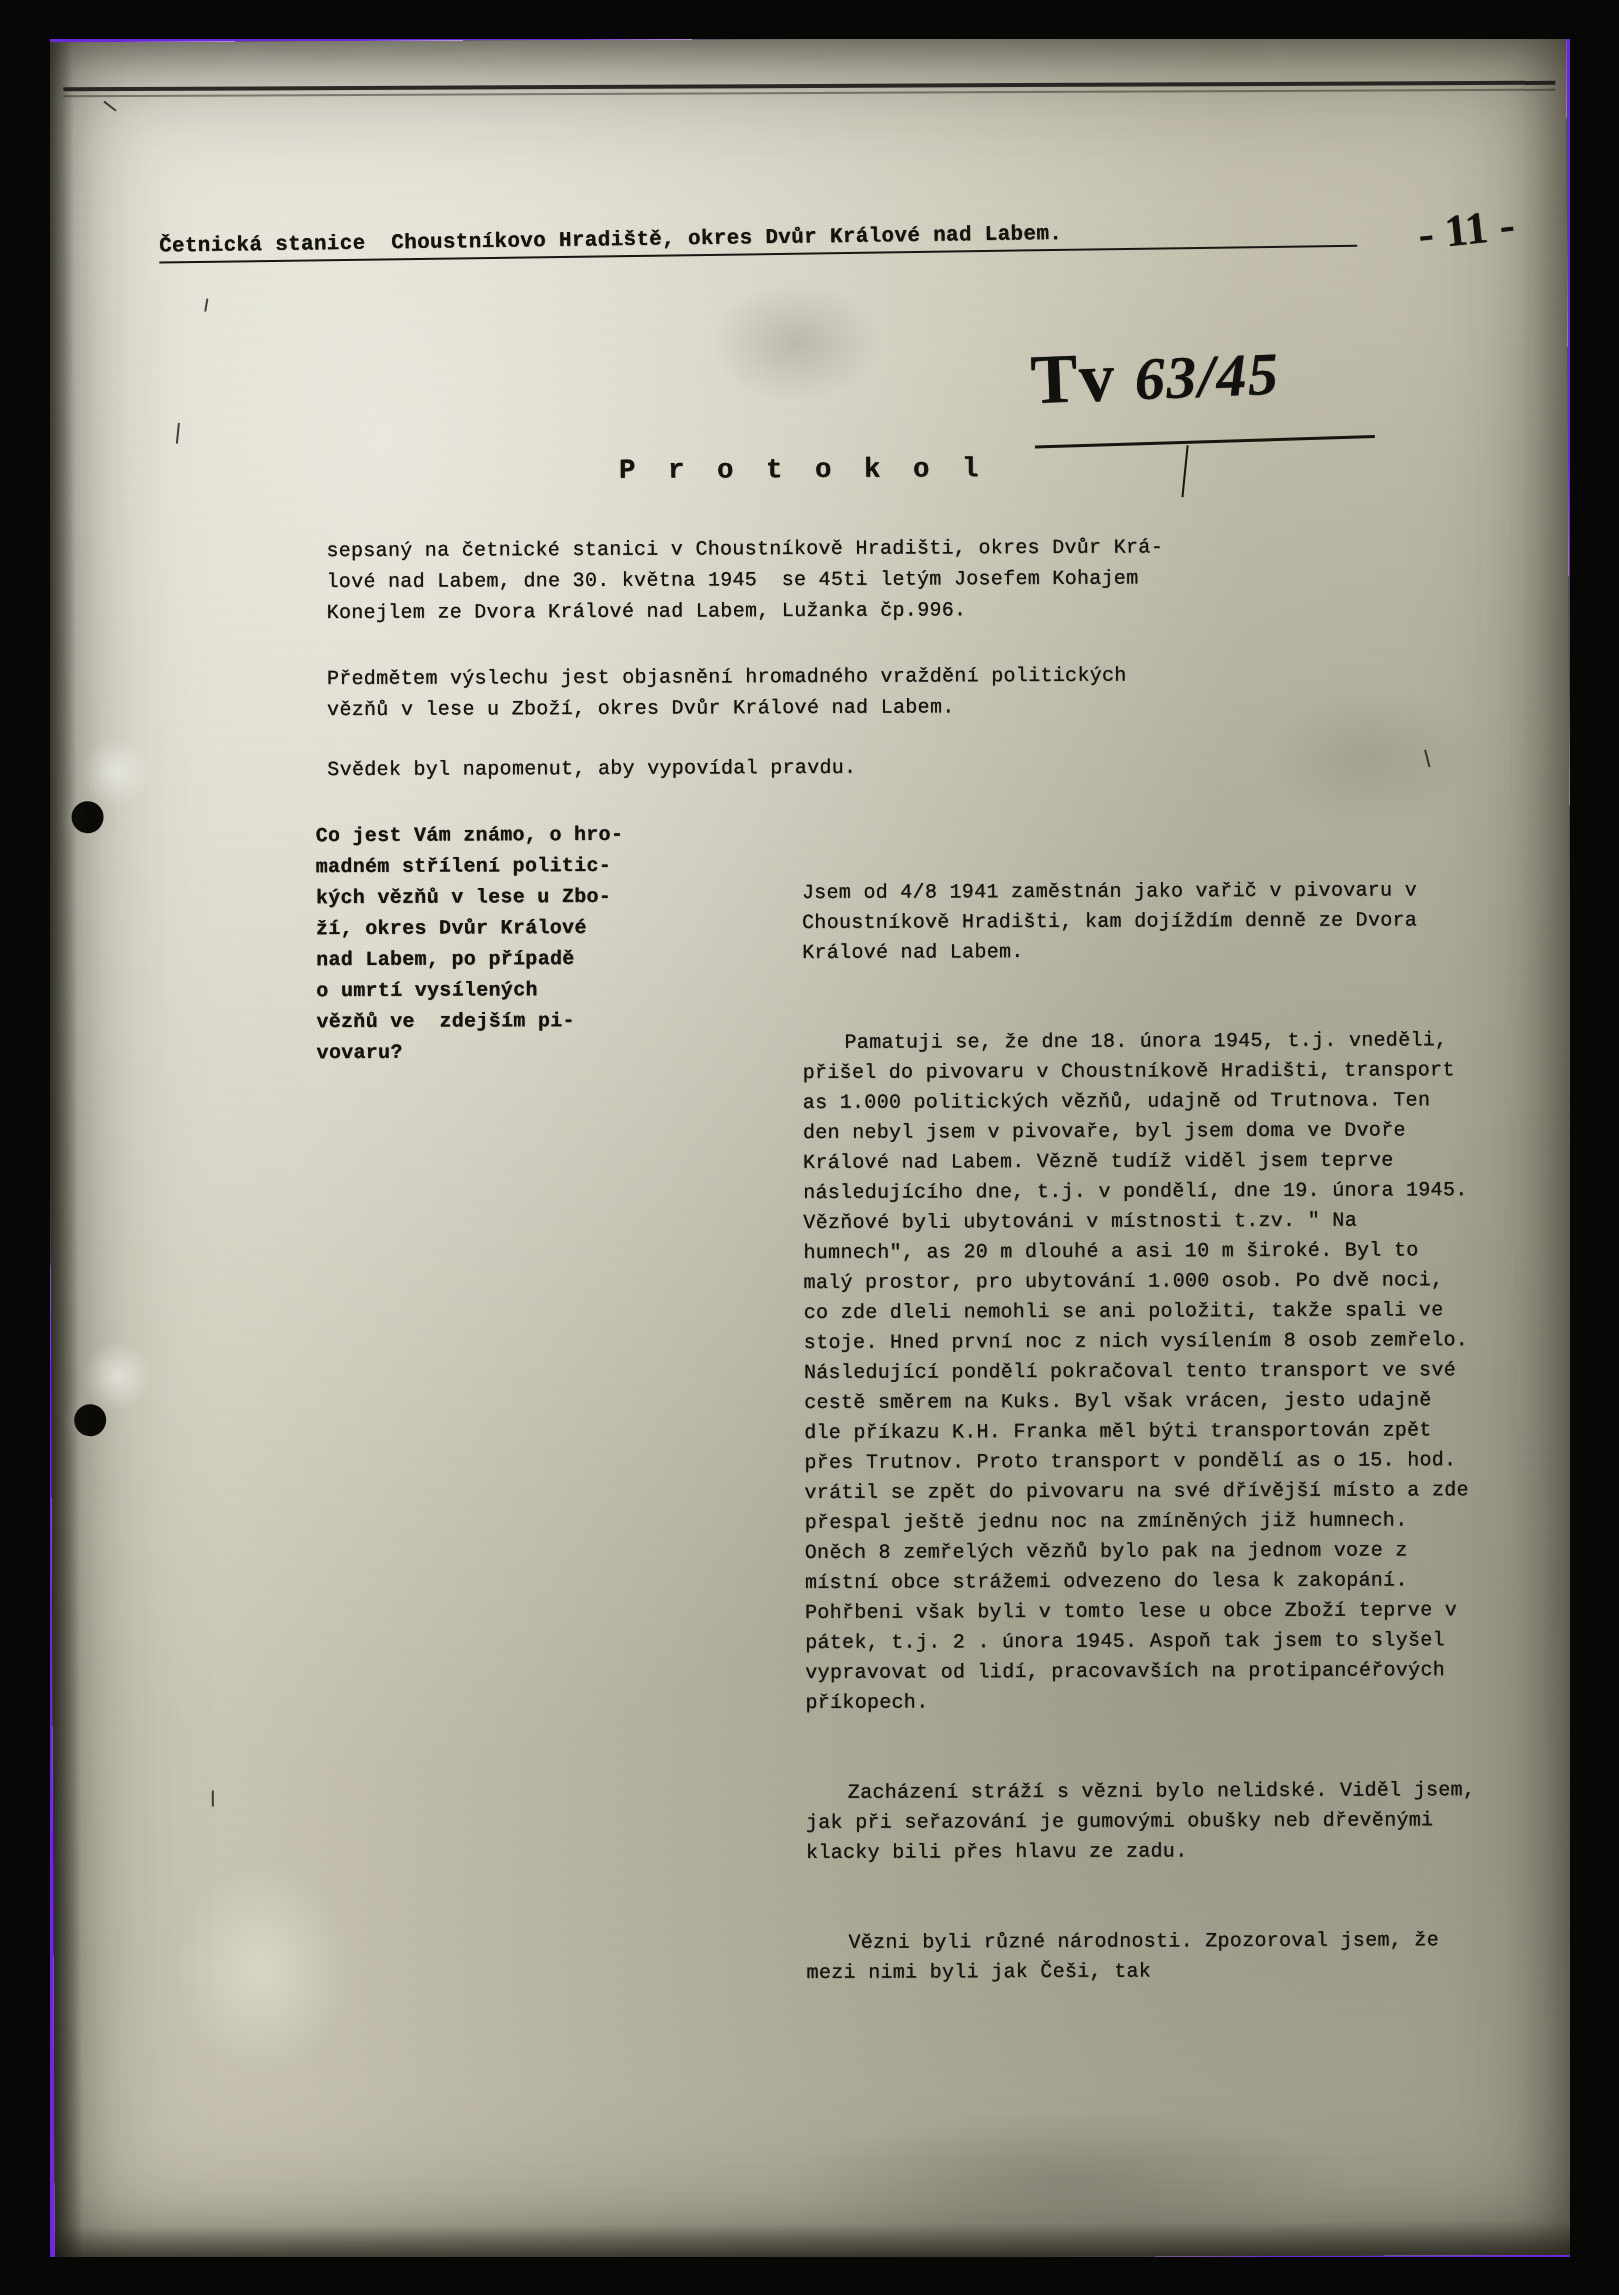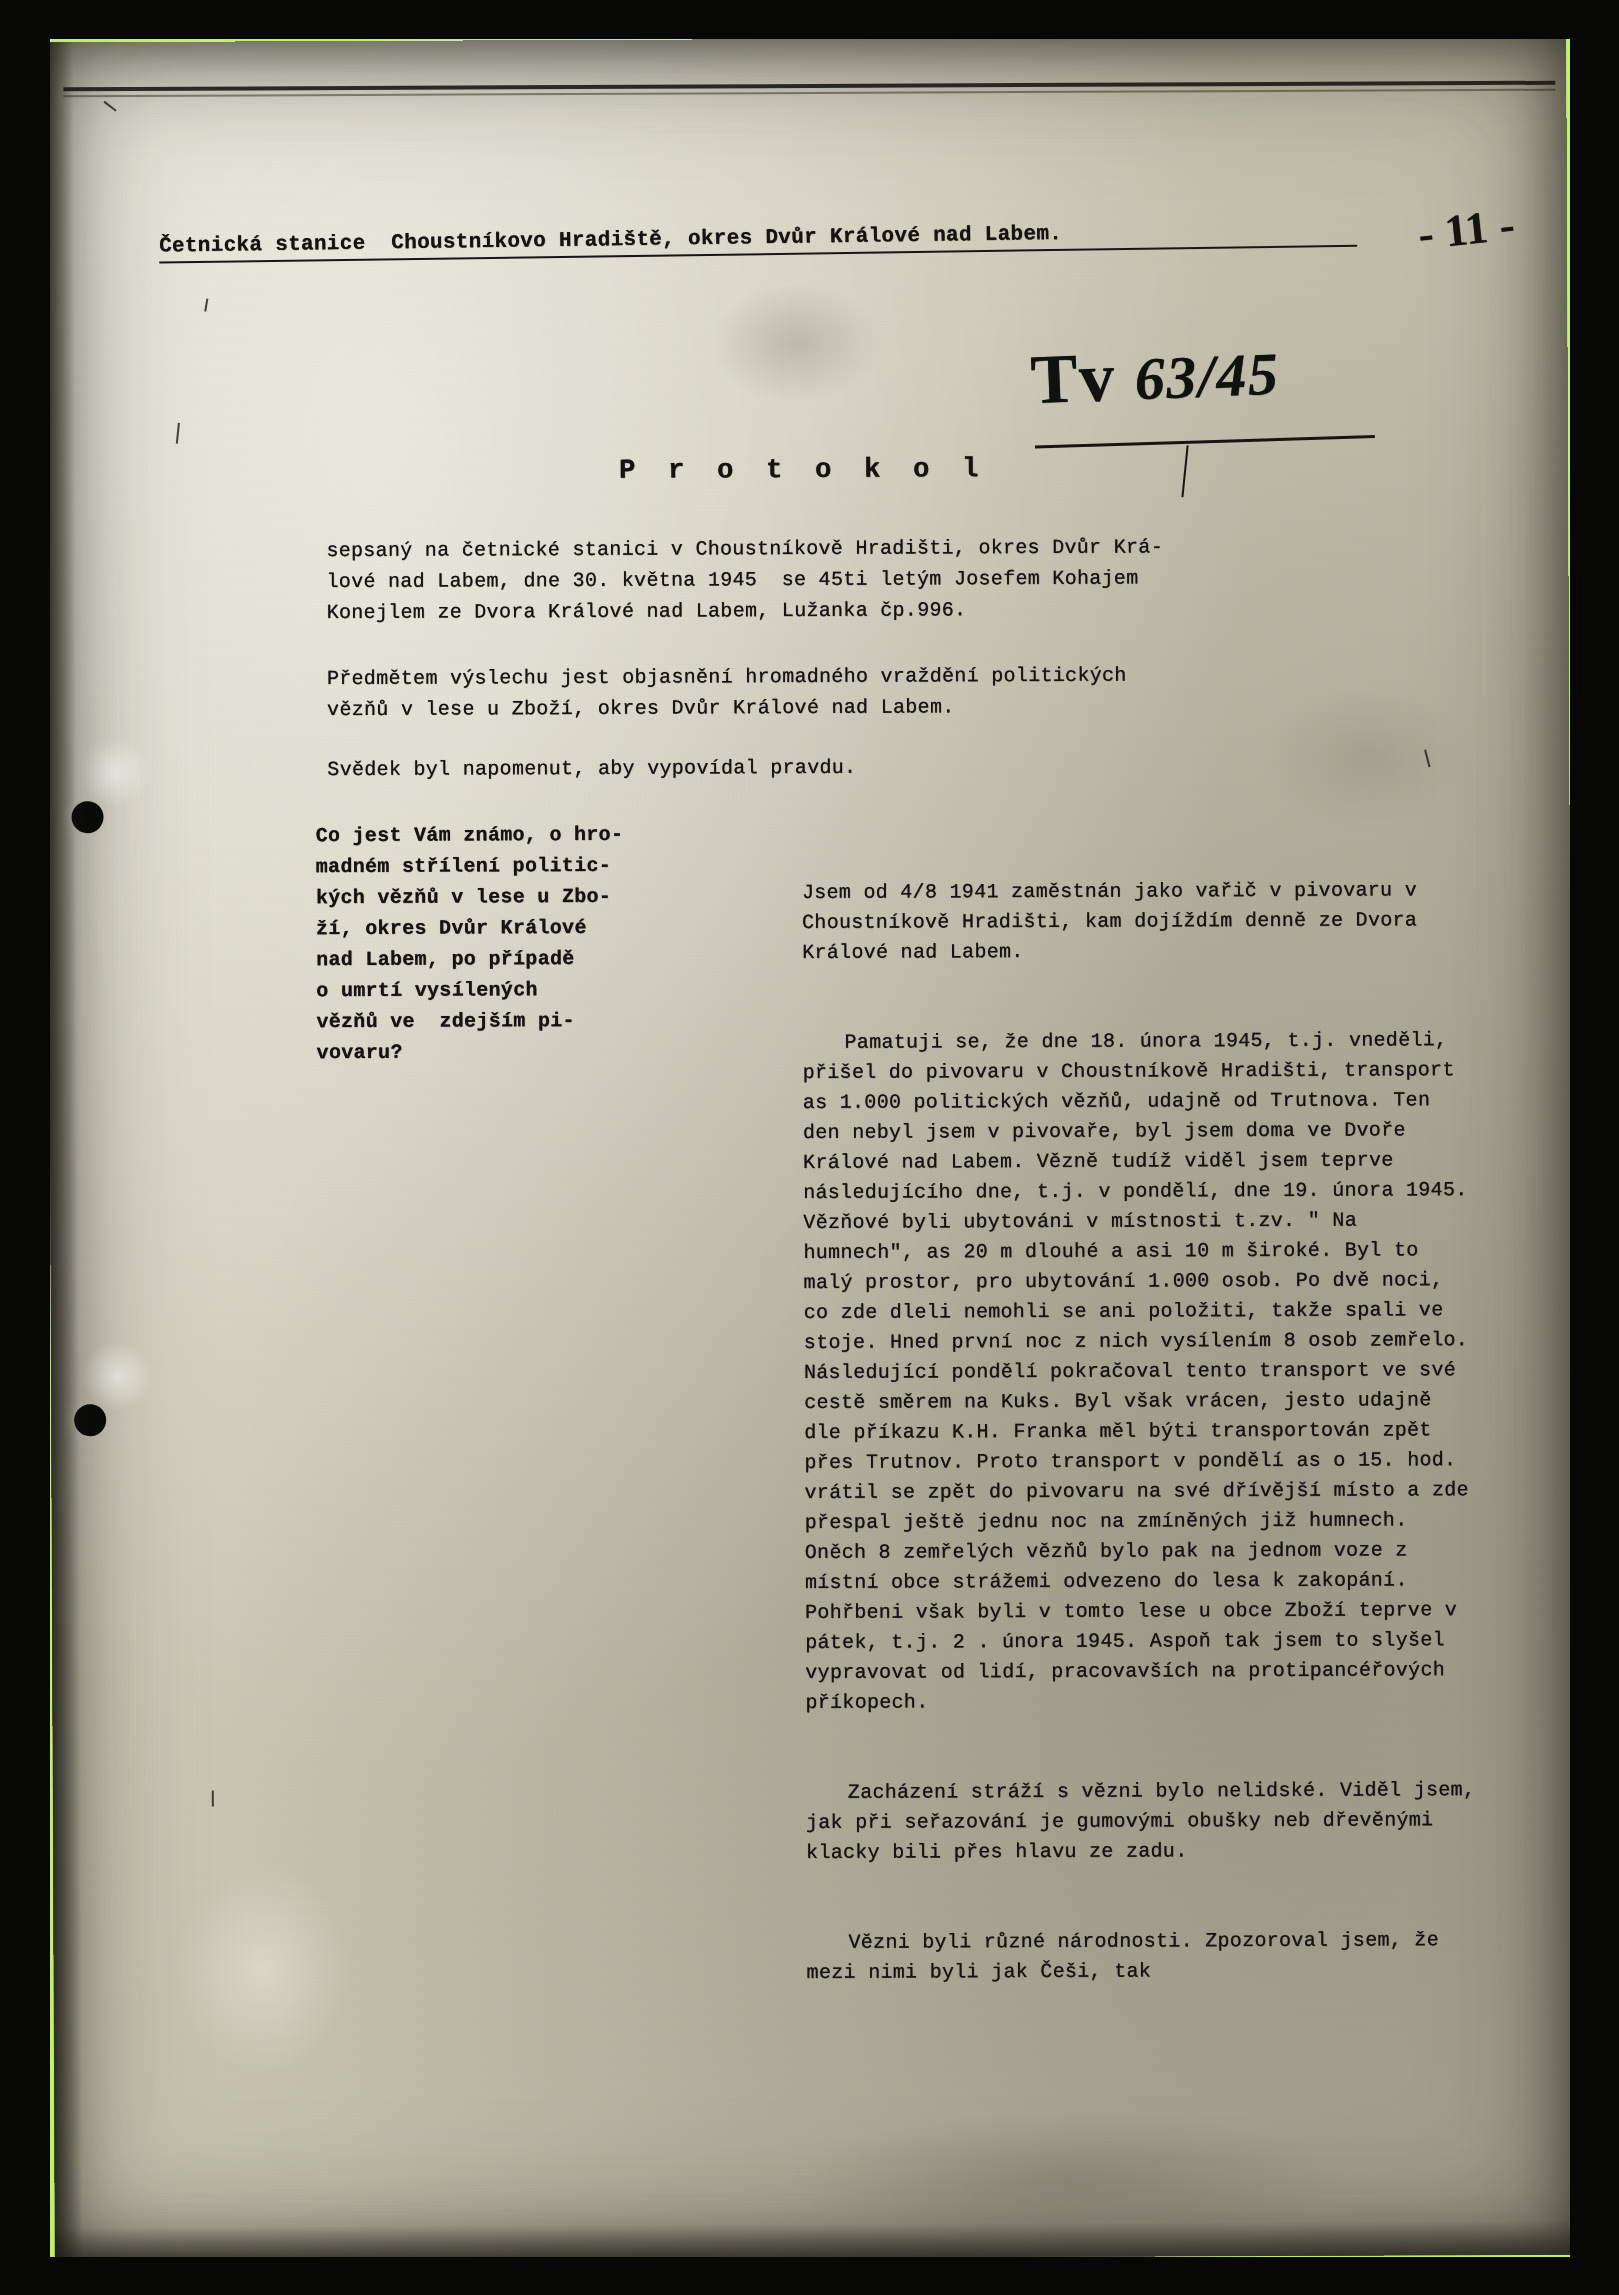--- a/index.html
+++ b/index.html
@@ -12,21 +12,21 @@
     height: 2295px;
     overflow: hidden;
     font-family: "Liberation Mono", monospace;
   }
 
   
   .scan {
     position: relative;
     width: 1619px;
     height: 2295px;
-    background: #bef264;
+    background: #6d28d9;
     overflow: hidden;
   }
 
   
   .page {
     position: absolute;
     left: 50px;
     top: 39px;
     width: 1521px;
     height: 2219px;

